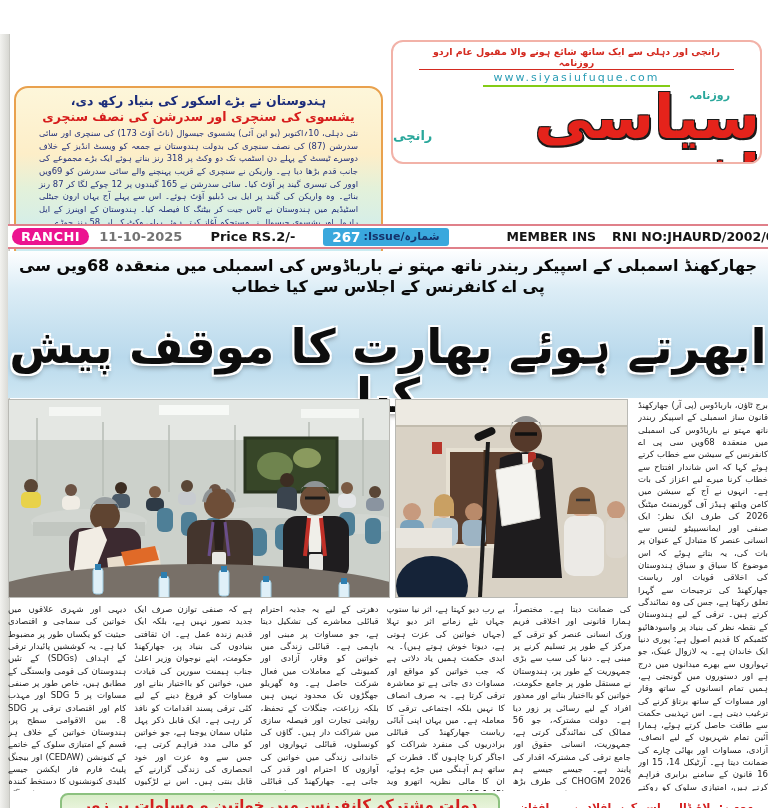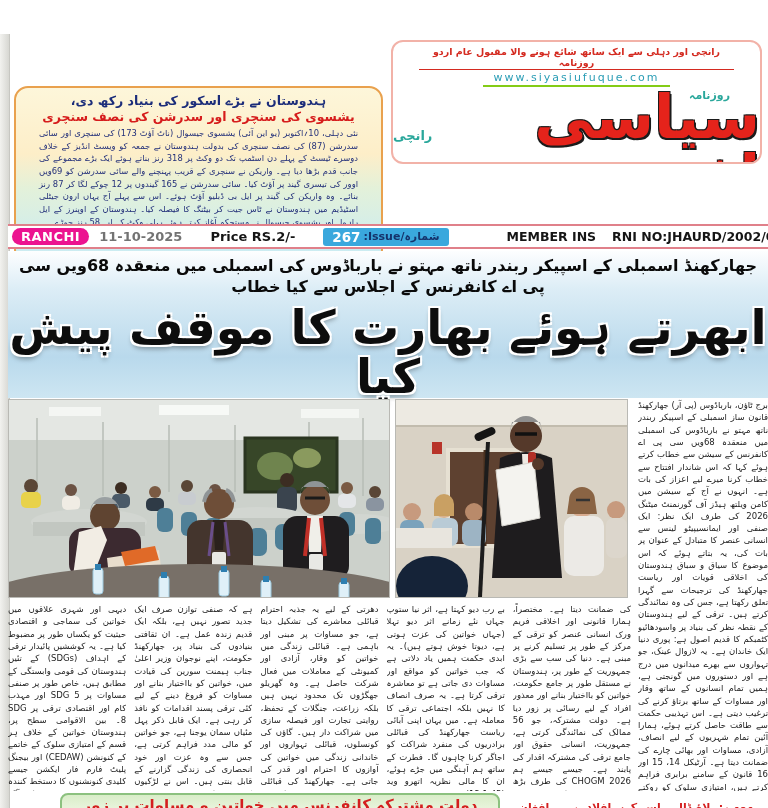--- a/index.html
+++ b/index.html
@@ -50,21 +50,21 @@
         color:#15336b;display:flex;align-items:center;gap:3px;}
   .pill-blue .num{color:#fff;font-size:13.5px;font-weight:900;}
   .ib-issue{margin-left:28px;}
   .ib-member{font-size:12.5px;font-weight:bold;color:#151515;margin-left:58px;}
   .ib-rni{font-size:12.5px;font-weight:bold;color:#151515;margin-left:16px;}
 
   
   .headline-band{position:absolute;left:8px;top:251px;width:760px;height:147px;direction:rtl;text-align:center;
         background:linear-gradient(180deg,#fdfeff 0%,#dcedf6 26%,#b9d9ec 72%,#cde6f2 100%);}
   .kicker{font-size:16px;font-weight:bold;color:#0a0a0a;padding-top:5px;line-height:1.3;}
-  .main-headline{font-size:47px;font-weight:900;color:#0d0d0d;line-height:1.05;margin-top:5px;
+  .main-headline{font-size:47px;font-weight:900;color:#0d0d0d;line-height:1.05;margin-top:24px;
         text-shadow:-2px -2px 0 #fff,2px -2px 0 #fff,-2px 2px 0 #fff,2px 2px 0 #fff,0 4px 5px rgba(0,0,0,.35);}
 
   
   .main-area{position:absolute;left:8px;top:399px;width:760px;height:392px;display:flex;direction:rtl;gap:7px;}
   .col{font-size:8.5px;line-height:1.45;text-align:justify;color:#1c1c1c;overflow:hidden;direction:rtl;}
   .col-first{width:130px;height:100%;}
   .left-region{flex:1;display:flex;flex-direction:column;gap:5px;direction:ltr;}
   .photos{display:flex;gap:5px;height:199px;}
   .photo{border:1px solid #b9b9b4;background:#ccc;}
   .photo svg{display:block;}

